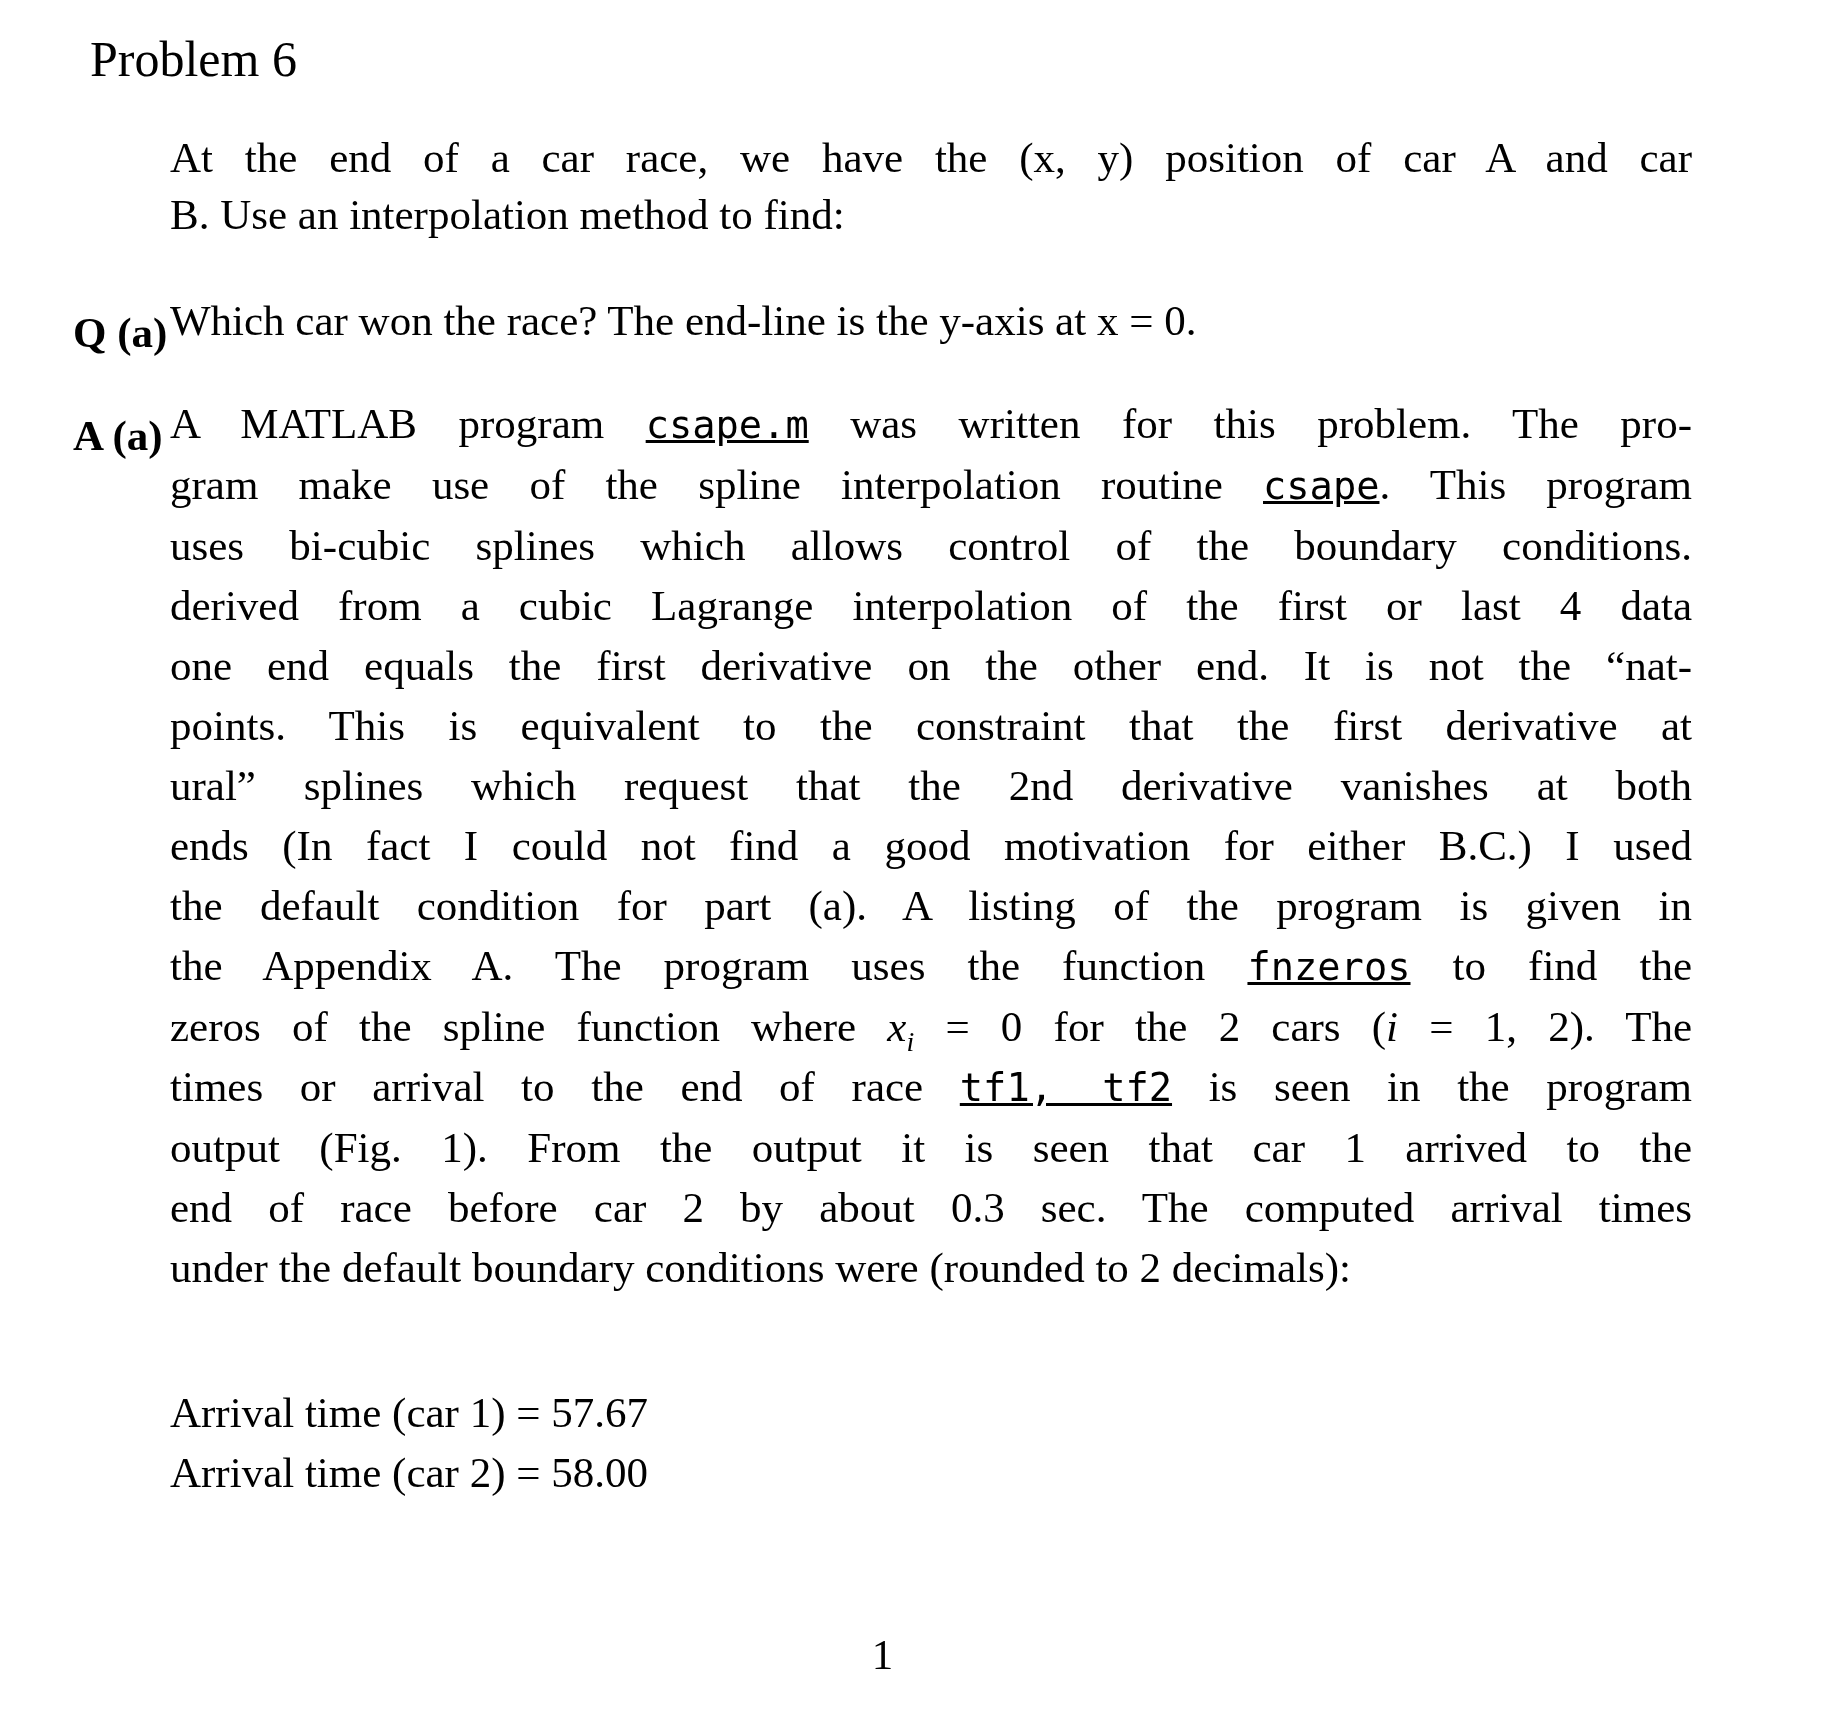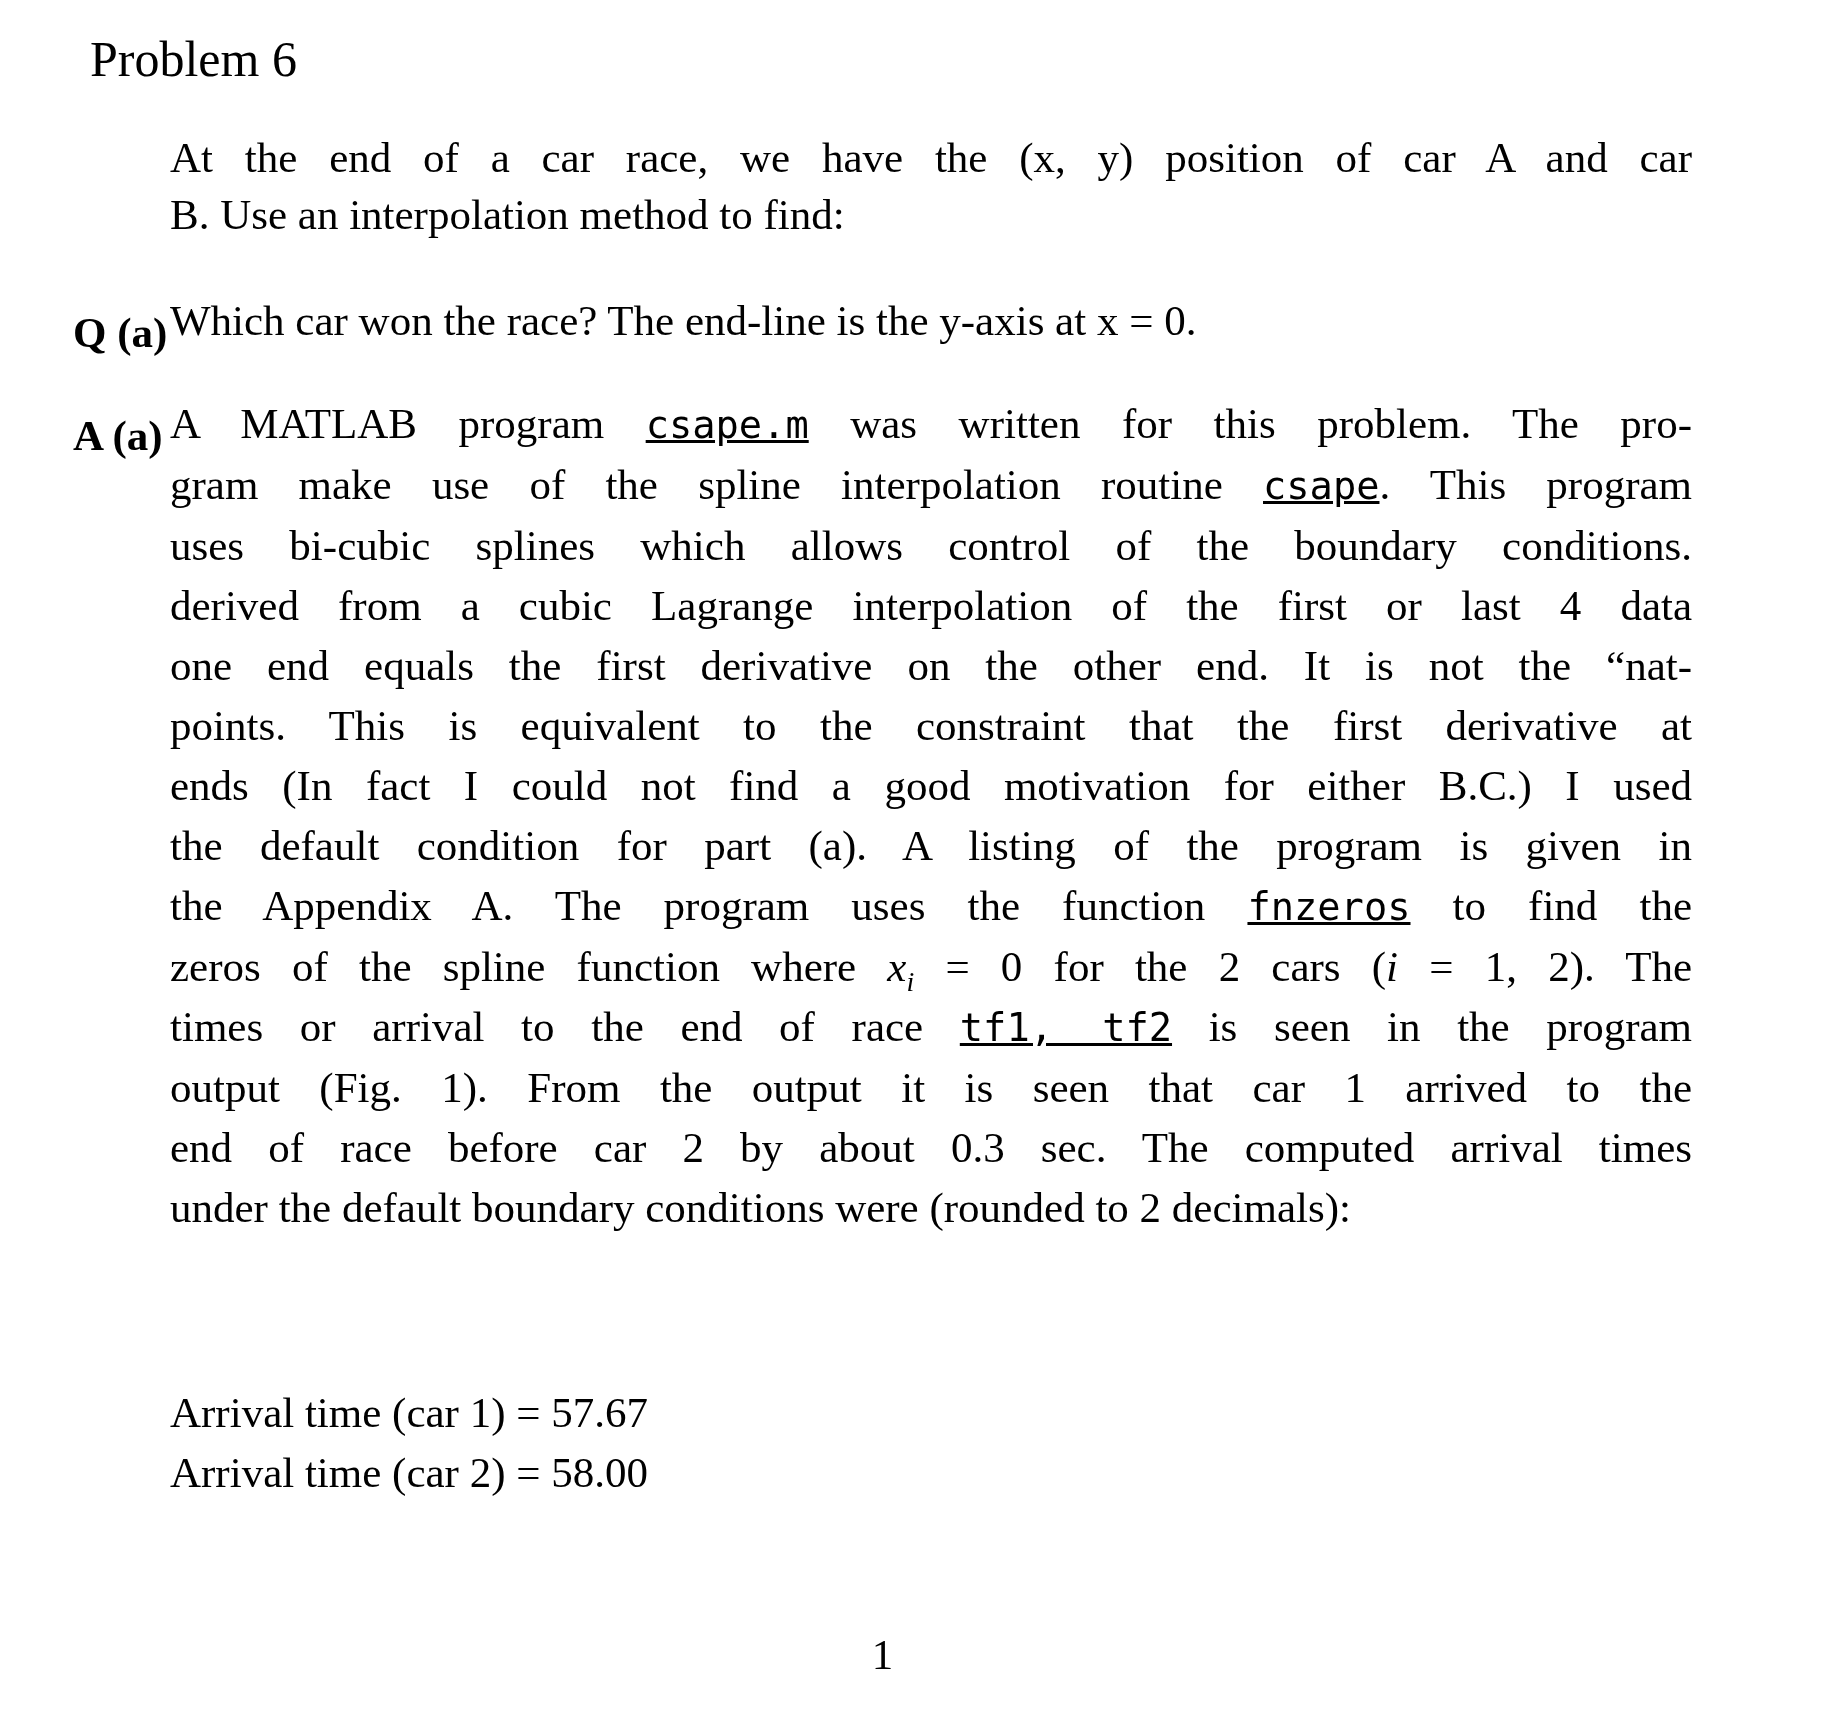--- a/index.html
+++ b/index.html
@@ -70,20 +70,21 @@
     </div>
 
   <div class="block answer">
     <span class="qa-label">A (a)</span>
   <div class="line j"><span class="s-rm">A MATLAB program </span><span class="s-tt">csape.m</span><span class="s-rm"> was written for this problem. The pro-</span></div>
       <div class="line j"><span class="s-rm">gram make use of the spline interpolation routine </span><span class="s-tt">csape</span><span class="s-rm">. This program</span></div>
       <div class="line j"><span class="s-rm">uses bi-cubic splines which allows control of the boundary conditions.</span></div>
       <div class="line j"><span class="s-rm">derived from a cubic Lagrange interpolation of the first or last 4 data</span></div>
       <div class="line j"><span class="s-rm">one end equals the first derivative on the other end. It is not the “nat-</span></div>
       <div class="line j"><span class="s-rm">points. This is equivalent to the constraint that the first derivative at</span></div>
+      <div class="line j"><span class="s-rm">ural” splines which request that the 2nd derivative vanishes at both</span></div>
       <div class="line j"><span class="s-rm">ends (In fact I could not find a good motivation for either B.C.) I used</span></div>
       <div class="line j"><span class="s-rm">the default condition for part (a). A listing of the program is given in</span></div>
       <div class="line j"><span class="s-rm">the Appendix A. The program uses the function </span><span class="s-tt">fnzeros</span><span class="s-rm"> to find the</span></div>
       <div class="line j"><span class="s-rm">zeros of the spline function where </span><span class="s-it">x</span><sub class="s-sub">i</sub><span class="s-rm"> = 0 for the 2 cars (</span><span class="s-it">i</span><span class="s-rm"> = 1, 2). The</span></div>
       <div class="line j"><span class="s-rm">times or arrival to the end of race </span><span class="s-tt">tf1, tf2</span><span class="s-rm"> is seen in the program</span></div>
       <div class="line j"><span class="s-rm">output (Fig. 1). From the output it is seen that car 1 arrived to the</span></div>
       <div class="line j"><span class="s-rm">end of race before car 2 by about 0.3 sec. The computed arrival times</span></div>
       <div class="line"><span class="s-rm">under the default boundary conditions were (rounded to 2 decimals):</span></div>
     </div>
 

